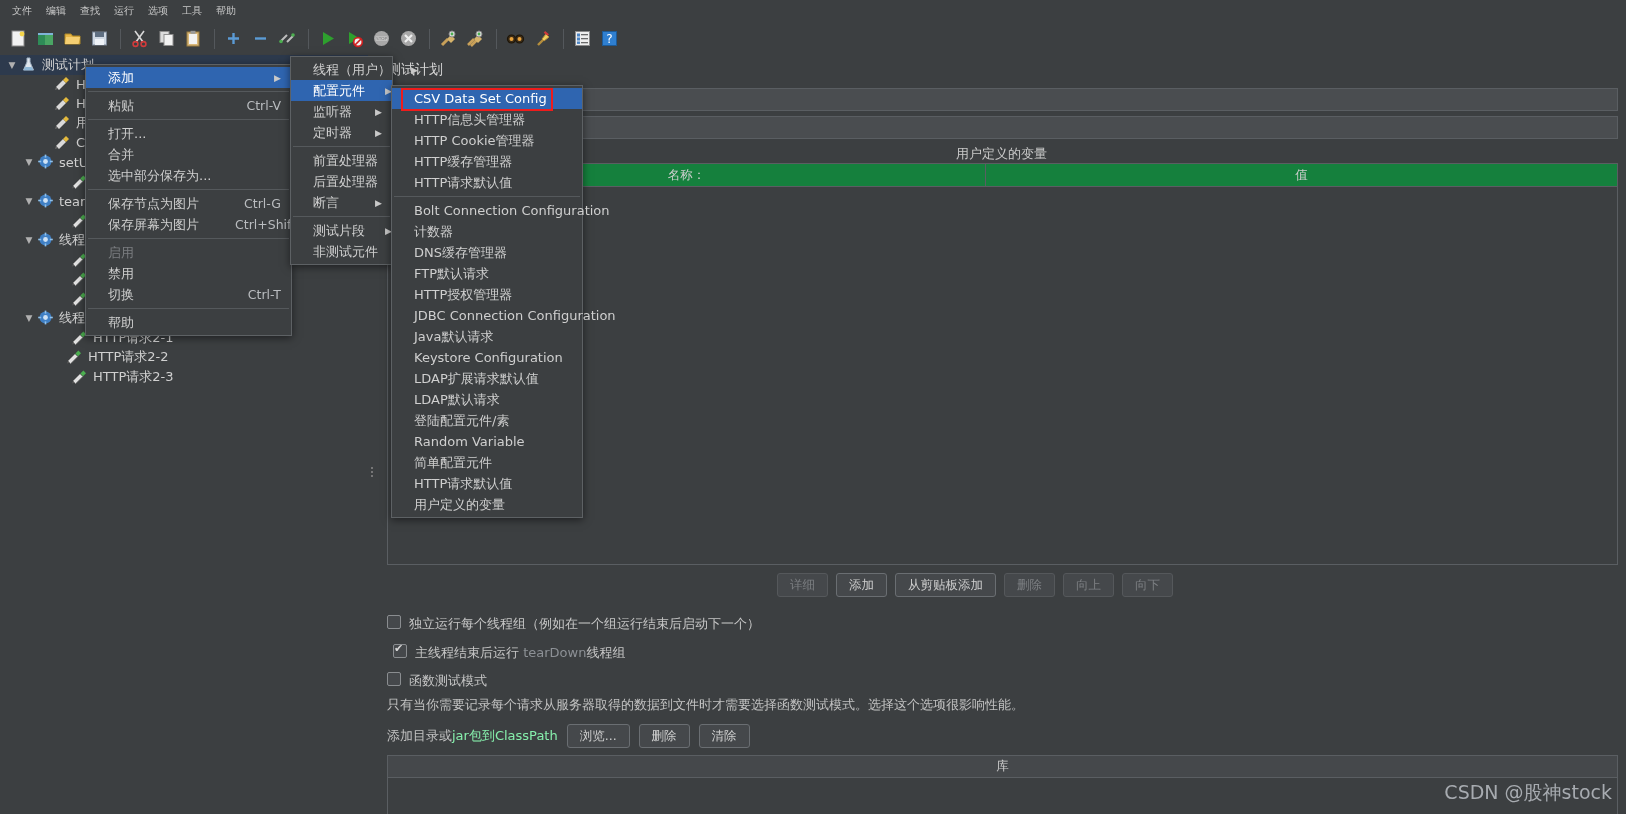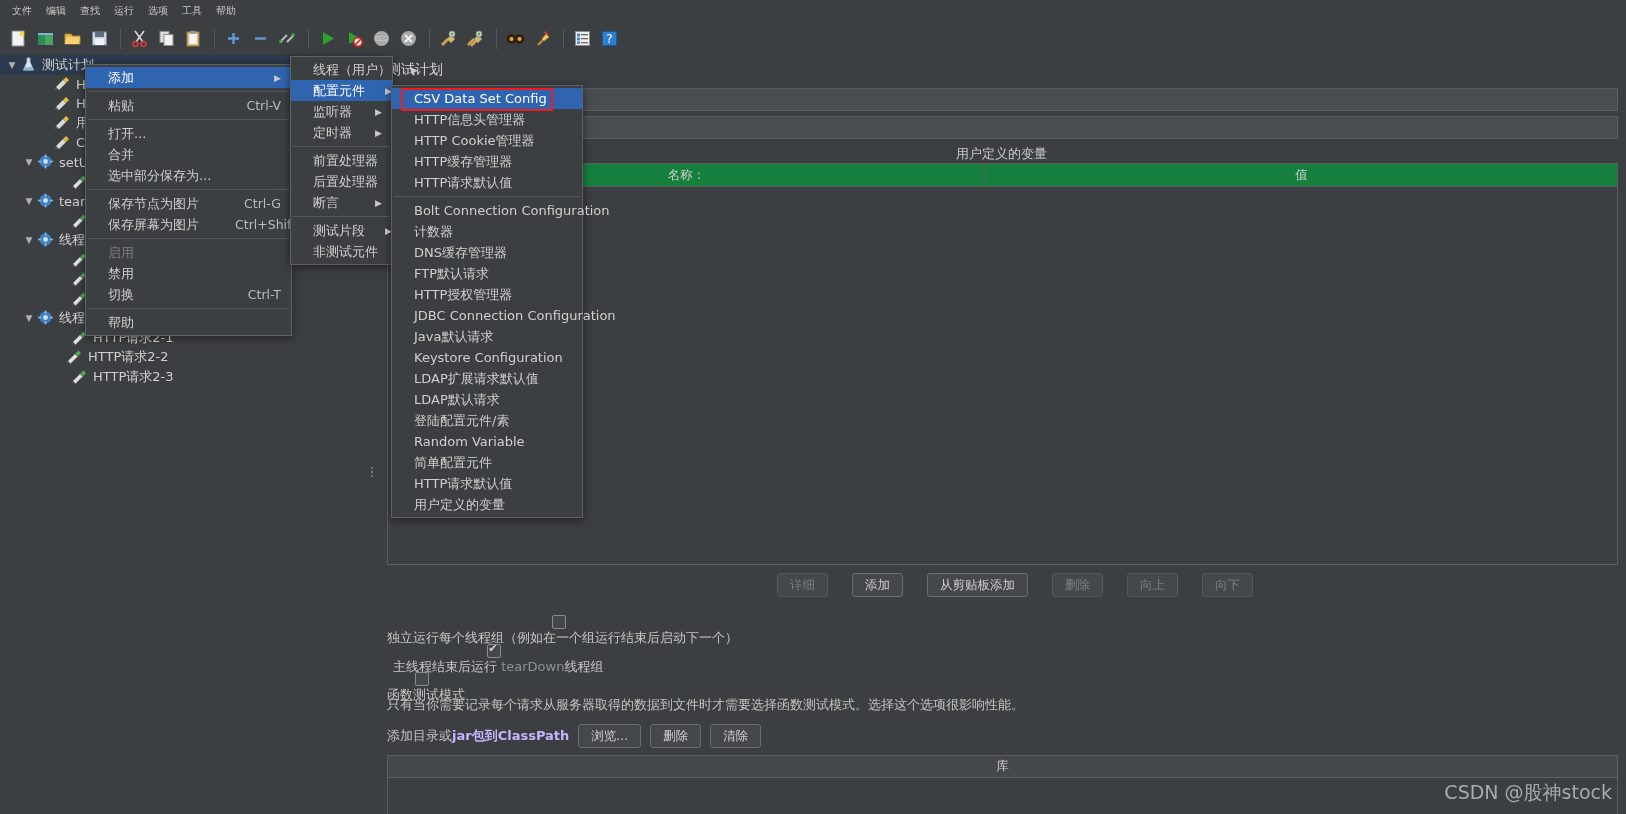--- a/index.html
+++ b/index.html
@@ -114,53 +114,53 @@
     display: flex; height: 22px; background:#15803d;
     border-bottom: 1px solid #5a5e62;
   }
   #udv-head .th {
     display:flex; align-items:center; justify-content:center;
     font-size: 12.5px; color: #cfcfcf;
     border-right: 1px solid #5a5e62;
   }
   #udv-head .th:last-child{border-right:none;}
 
-  .btnrow { position:absolute; display:flex; gap:24px; }
+  .btnrow { position:absolute; display:flex; gap:8px; }
   .jbtn {
     border: 1px solid #6a6e72;
     background: #45484b;
     border-radius: 3px;
     color: #cfcfcf;
     font-size: 12.5px;
     height: 22px;
     padding: 0 12px;
     display:flex;align-items:center;justify-content:center;
     white-space: nowrap;
   }
   .jbtn.disabled { color:#7c7f82; border-color:#55585b; }
 
   .cbline {
-    position:absolute; display:flex; align-items:center; font-size:13px; color:#c6c6c6;flex-direction:column;
+    position:absolute; display:flex; font-size:13px; color:#c6c6c6;
   }
   .cbox {
     width: 12px; height: 12px; border:1px solid #8a8d90; background:#45484b;
     margin-right: 8px; border-radius:2px; position:relative;
   }
   .cbox.checked::after{
     content:"✔"; position:absolute; left:0px; top:-3px;
     font-size:11px; color:#d6d6d6;
   }
   .cbline .dim { color:#8d9196; }
 
   #hint {
     position:absolute; left: 10px; top: 641px; font-size: 13px; color: #c2c2c2;
   }
   #cp-row { position:absolute; left:10px; top: 669px; display:flex; align-items:center; gap:9px; }
   #cp-label { font-size:13px; color:#c2c2c2; }
-  #cp-label .jar { color:#c4b5fd;font-weight:bold; }
+  #cp-label .jar { color:#86efac; }
 
   #lib-table {
     position:absolute; left:10px; top: 700px; width: 1229px; height: 84px;
     border:1px solid #5a5e62; background:#3c3f41;
   }
   #lib-head {
     height:21px; background:#45484b; border-bottom:1px solid #5a5e62;
     display:flex;align-items:center;justify-content:center;
     font-size:12.5px;color:#cfcfcf;
   }

